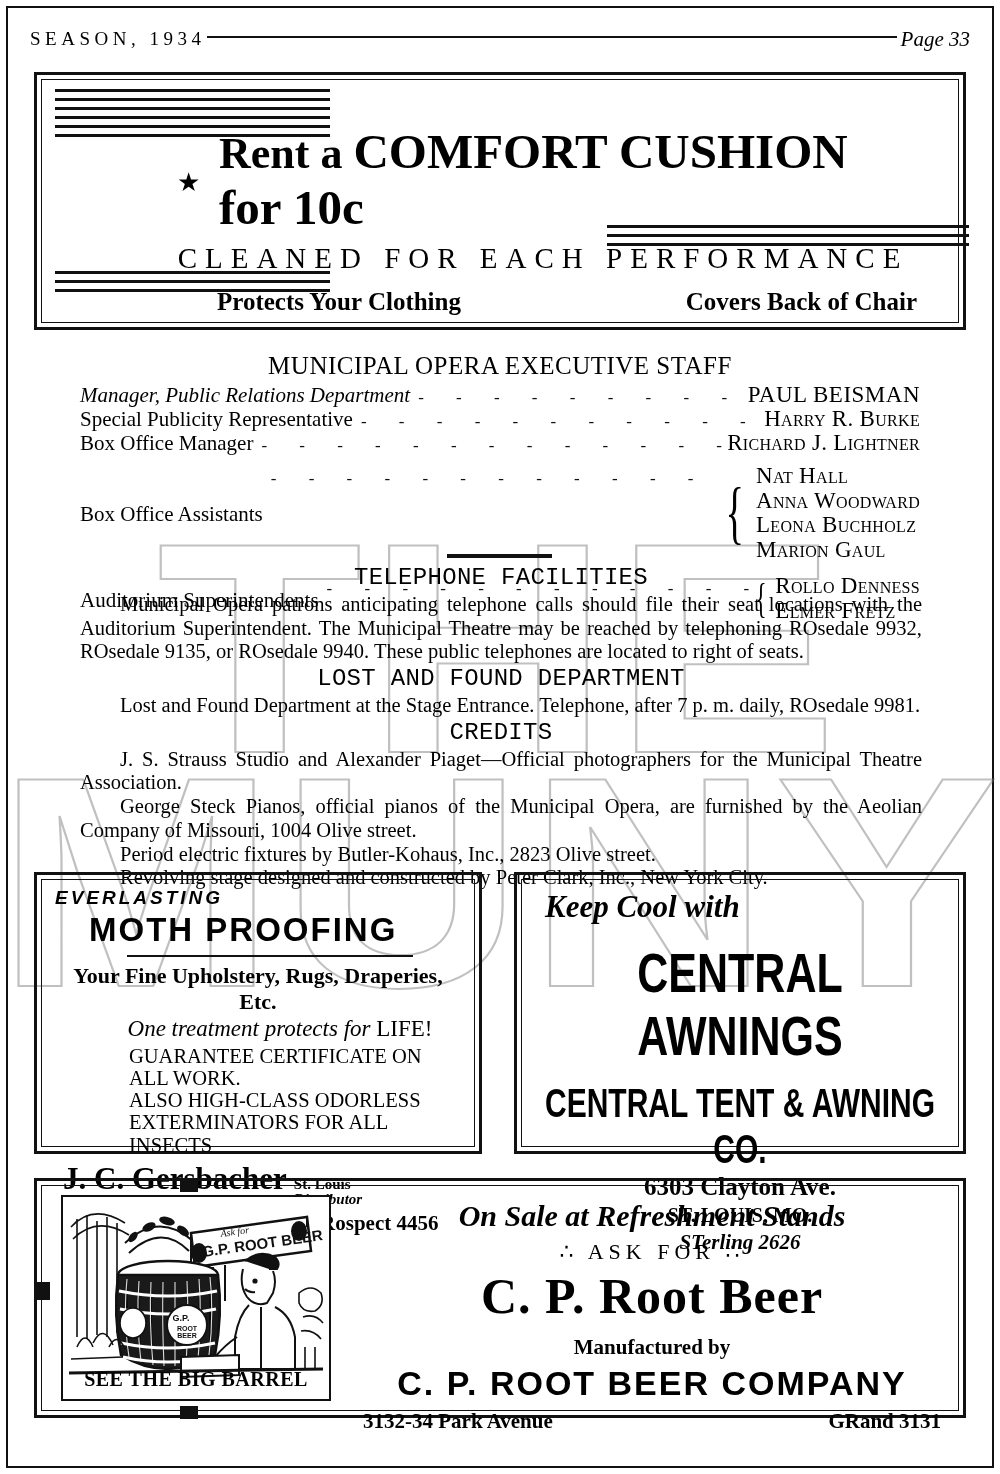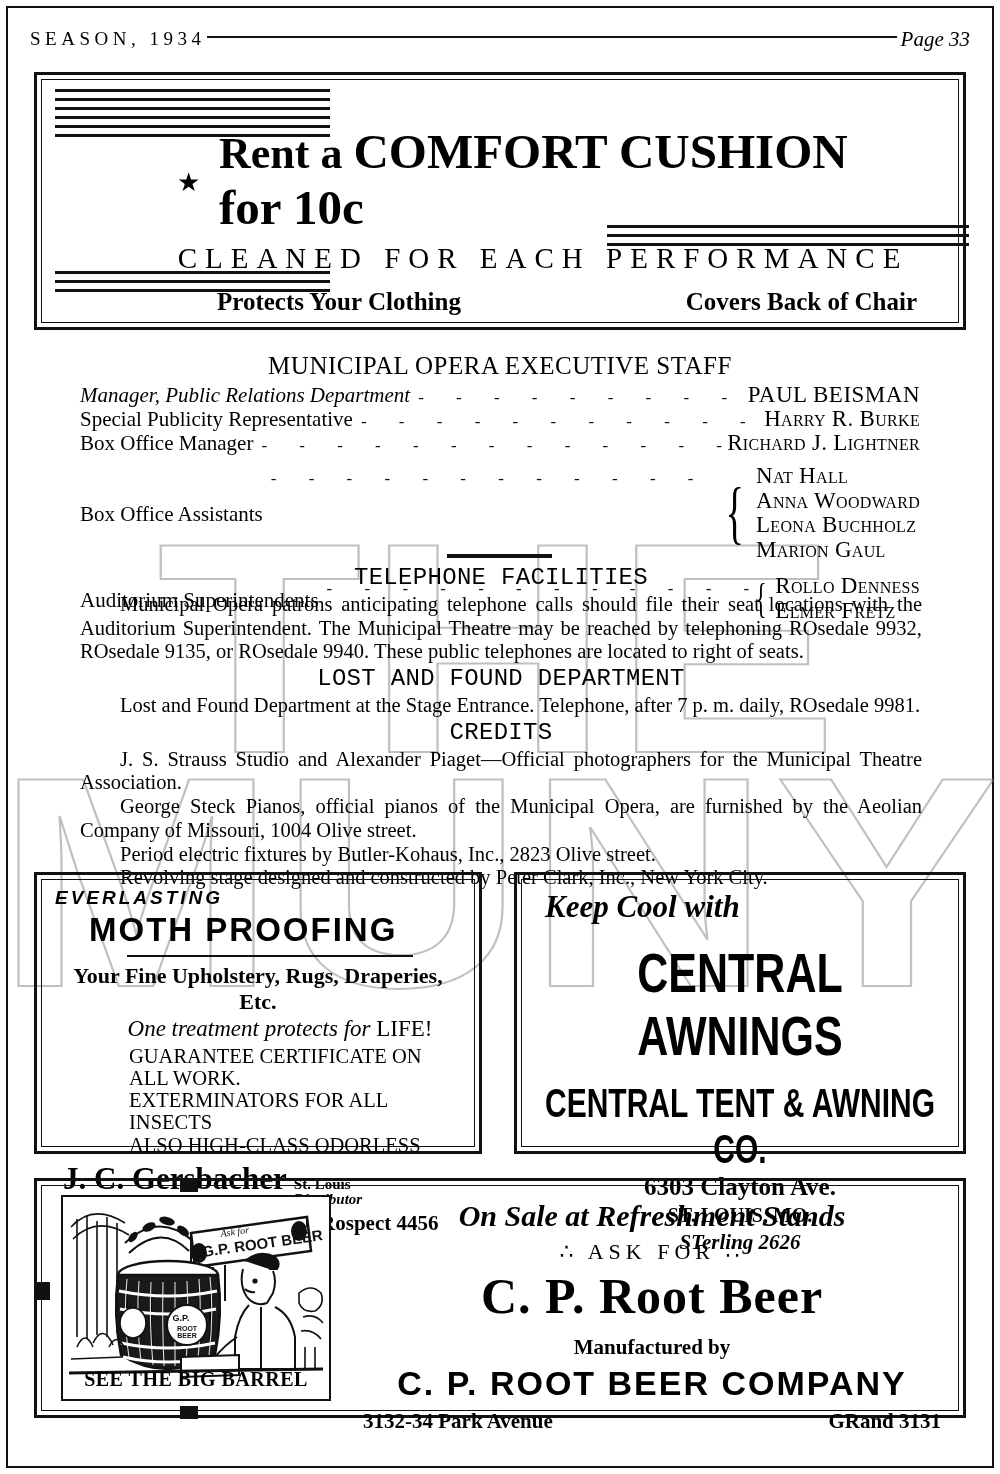--- a/index.html
+++ b/index.html
@@ -570,22 +570,22 @@
     <div class="inner"></div>
     <div class="moth-inner">
       <div class="moth-l1">EVERLASTING</div>
       <div class="moth-l2">MOTH PROOFING</div>
       <div class="moth-hr"></div>
       <div class="moth-l3">Your Fine Upholstery, Rugs, Draperies, Etc.</div>
       <div class="moth-l4"><span>One treatment protects for </span><span class="life">LIFE!</span></div>
       <div class="moth-block">
         <div>GUARANTEE CERTIFICATE ON</div>
         <div>ALL WORK.</div>
+        <div>ALSO  HIGH-CLASS  ODORLESS</div>
         <div>EXTERMINATORS FOR ALL INSECTS</div>
-        <div>ALSO  HIGH-CLASS  ODORLESS</div>
       </div>
       <div class="moth-name">
         <span>J. C. Gersbacher</span>
         <span class="moth-dist">
           <span>St. Louis</span>
           <span class="d2">Distributor</span>
         </span>
       </div>
       <div class="moth-addr">
         <span>4154 Connecticut</span><span class="gap"></span><span>PRospect 4456</span>

